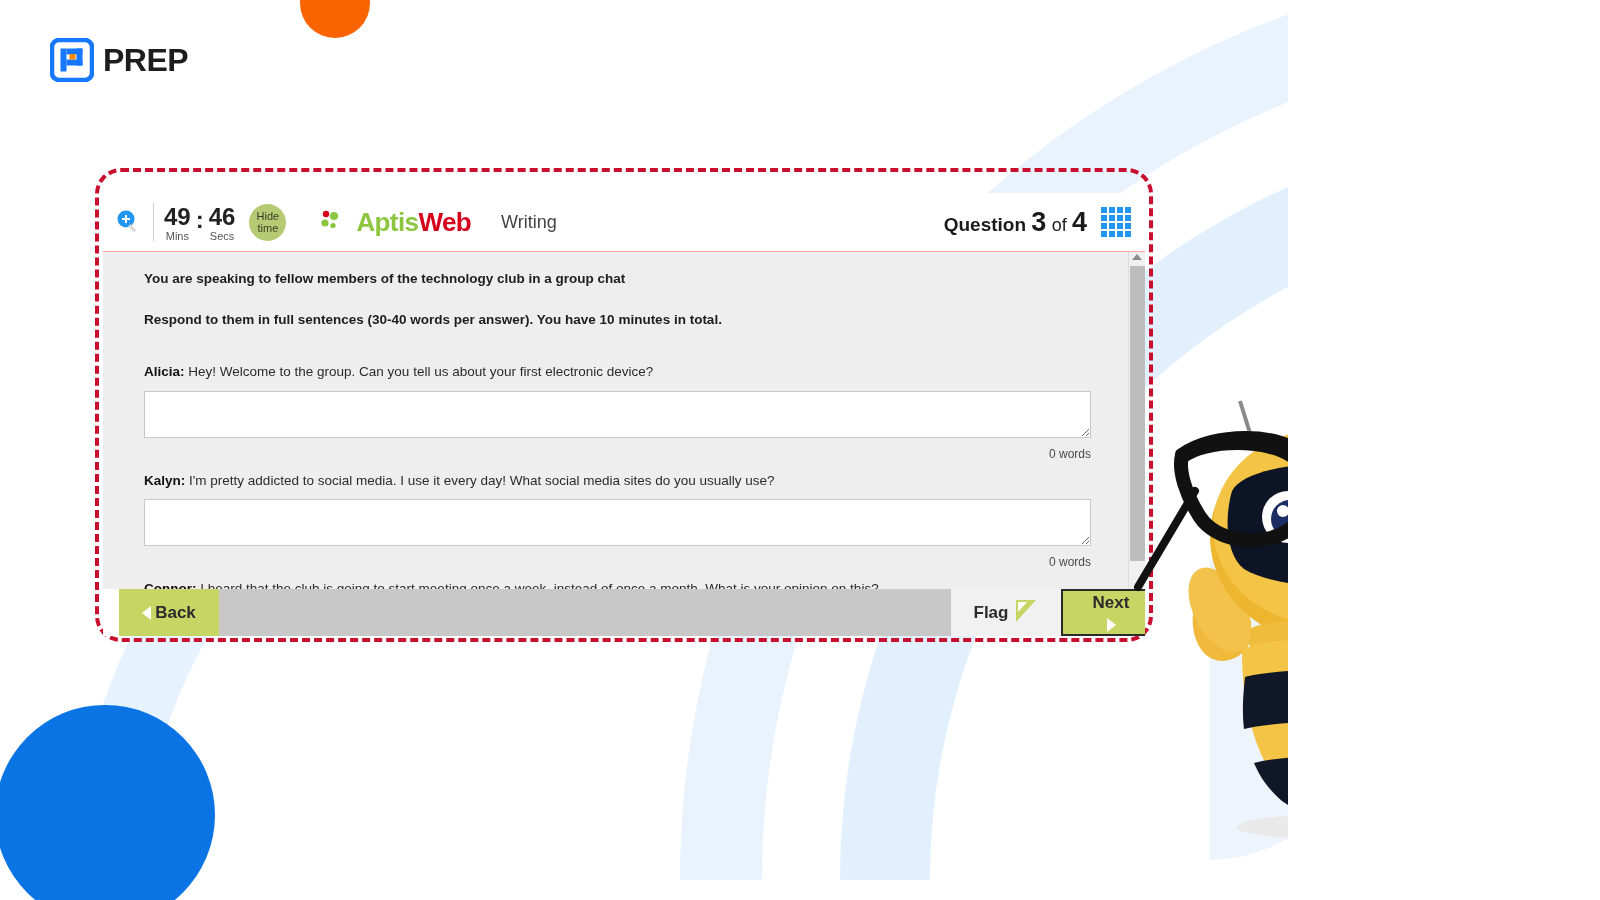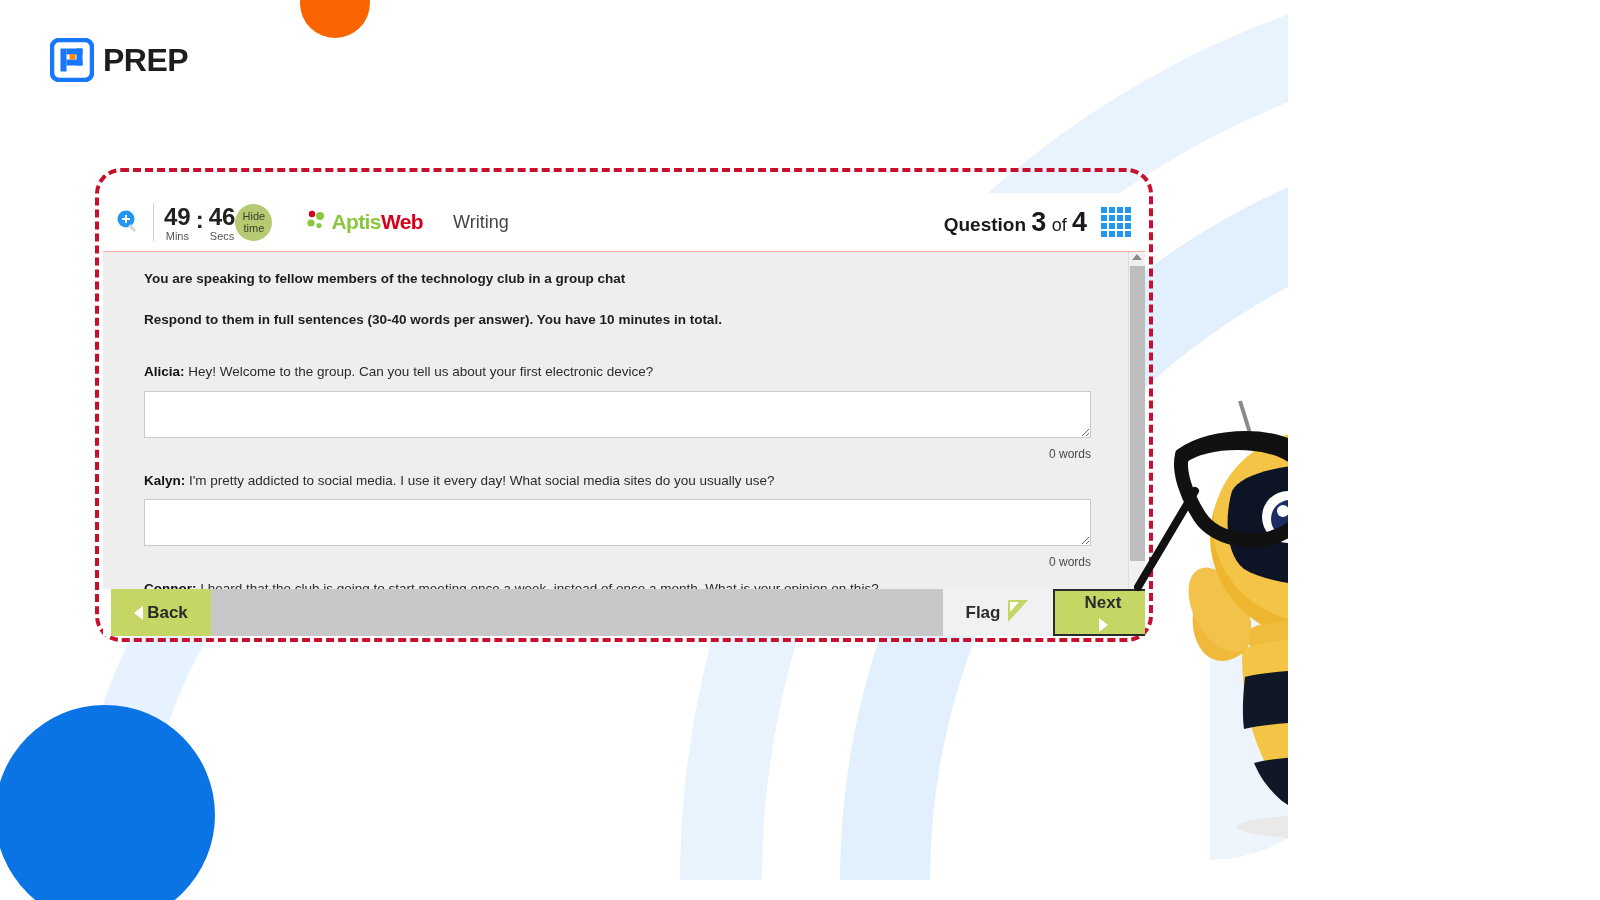--- a/index.html
+++ b/index.html
@@ -53,24 +53,24 @@
   .zoom-icon{width:46px;display:flex;align-items:center;justify-content:center;margin-left:2px;}
   .hdr-div{width:1px;height:38px;background:#cfcfcf;margin:0 10px 0 2px;}
   .timer{display:flex;align-items:flex-start;gap:5px;padding-top:2px;}
   .t-col{display:flex;flex-direction:column;align-items:center;line-height:1;}
   .t-num{font-size:24px;font-weight:bold;color:#222;letter-spacing:0px;}
   .t-lab{font-size:11px;color:#555;margin-top:2px;}
   .t-colon{font-size:24px;font-weight:bold;color:#222;padding-top:1px;}
   .hide-time{
     width:37px;height:37px;border-radius:50%;background:#b5ca72;
     display:flex;flex-direction:column;align-items:center;justify-content:center;
-    color:#3d3d2a;font-size:11px;line-height:12px;cursor:pointer;
+    color:#3d3d2a;font-size:11px;line-height:12px;margin-left:14px;cursor:pointer;
   }
   .aptis-logo{display:flex;align-items:center;margin-left:34px;}
-  .aptis-word{font-size:21px;font-weight:bold;letter-spacing:-0.6px;margin-left:3px;}
+  .aptis-word{font-size:26px;font-weight:bold;letter-spacing:-0.6px;margin-left:14px;}
   .aptis-green{color:#8cc63e;}
   .aptis-red{color:#d6001c;}
   .skill{font-size:18px;color:#444;margin-left:30px;}
   .qcount{margin-left:auto;display:flex;align-items:center;gap:14px;padding-right:14px;}
   .qtext{font-size:19px;color:#1a1a1a;font-weight:bold;}
   .qtext .big{font-size:27px;}
   .qtext .of{font-weight:normal;font-size:18px;}
   .grid-icon{display:grid;grid-template-columns:repeat(4,6px);grid-template-rows:repeat(4,6px);gap:2px;cursor:pointer;}
   .grid-icon i{background:#2196f3;display:block;width:6px;height:6px;}
 
@@ -97,21 +97,21 @@
   .scrollbar{
     position:absolute;right:0;top:0;width:17px;height:337px;background:#f0f0f0;
     border-left:1px solid #dcdcdc;box-sizing:border-box;
   }
   .sb-up{position:absolute;top:2px;left:3px;width:0;height:0;
     border-left:5px solid transparent;border-right:5px solid transparent;border-bottom:6px solid #8a8a8a;}
   .sb-thumb{position:absolute;top:14px;left:1px;width:15px;height:295px;background:#bdbdbd;}
 
   
   .app-footer{
-    position:absolute;left:8px;bottom:0;width:100%;height:47px;
+    position:absolute;left:16px;bottom:0;width:100%;height:47px;
     display:flex;align-items:stretch;background:#f1f1f1;
   }
   .btn-back{
     width:100px;background:#c5d664;display:flex;align-items:center;justify-content:center;
     gap:4px;cursor:pointer;
   }
   .btn-back .lbl{font-size:17px;font-weight:bold;color:#2b2b2b;}
   .arrow-l{width:0;height:0;border-top:7px solid transparent;border-bottom:7px solid transparent;border-right:9px solid #ffffff;}
   .arrow-r{width:0;height:0;border-top:7px solid transparent;border-bottom:7px solid transparent;border-left:9px solid #ffffff;}
   .footer-fill{flex:1;background:#c8c8c8;}

